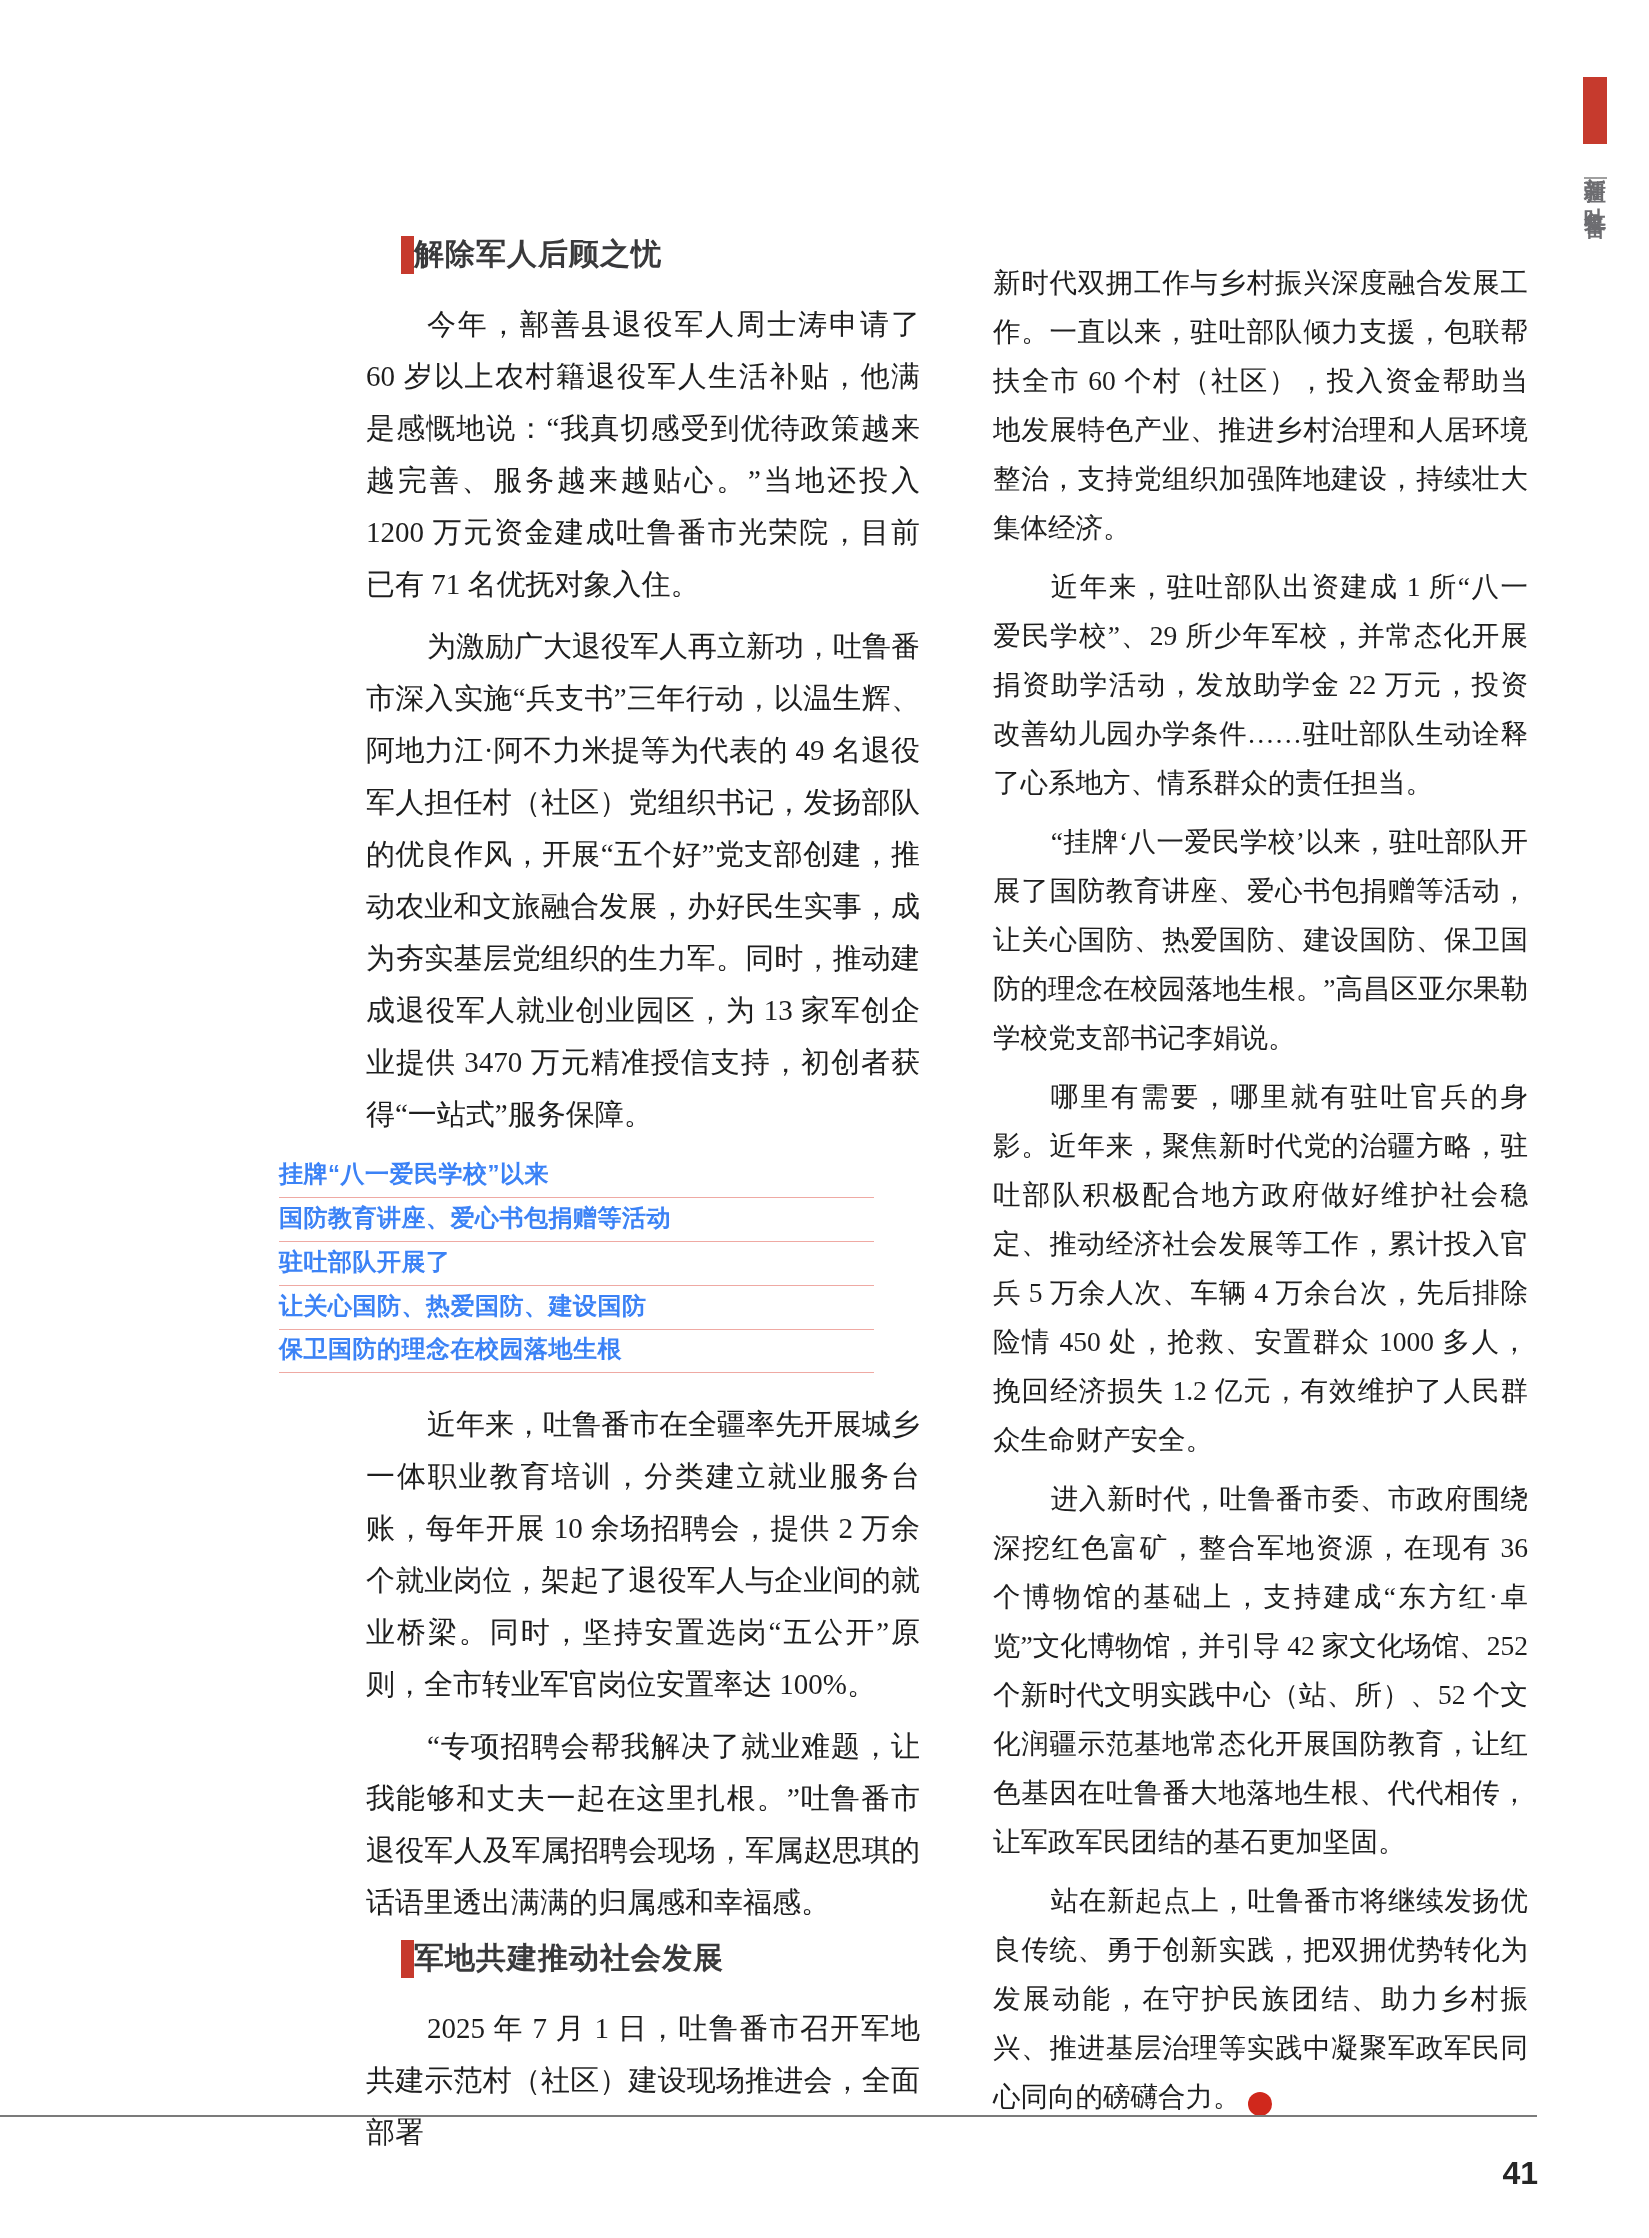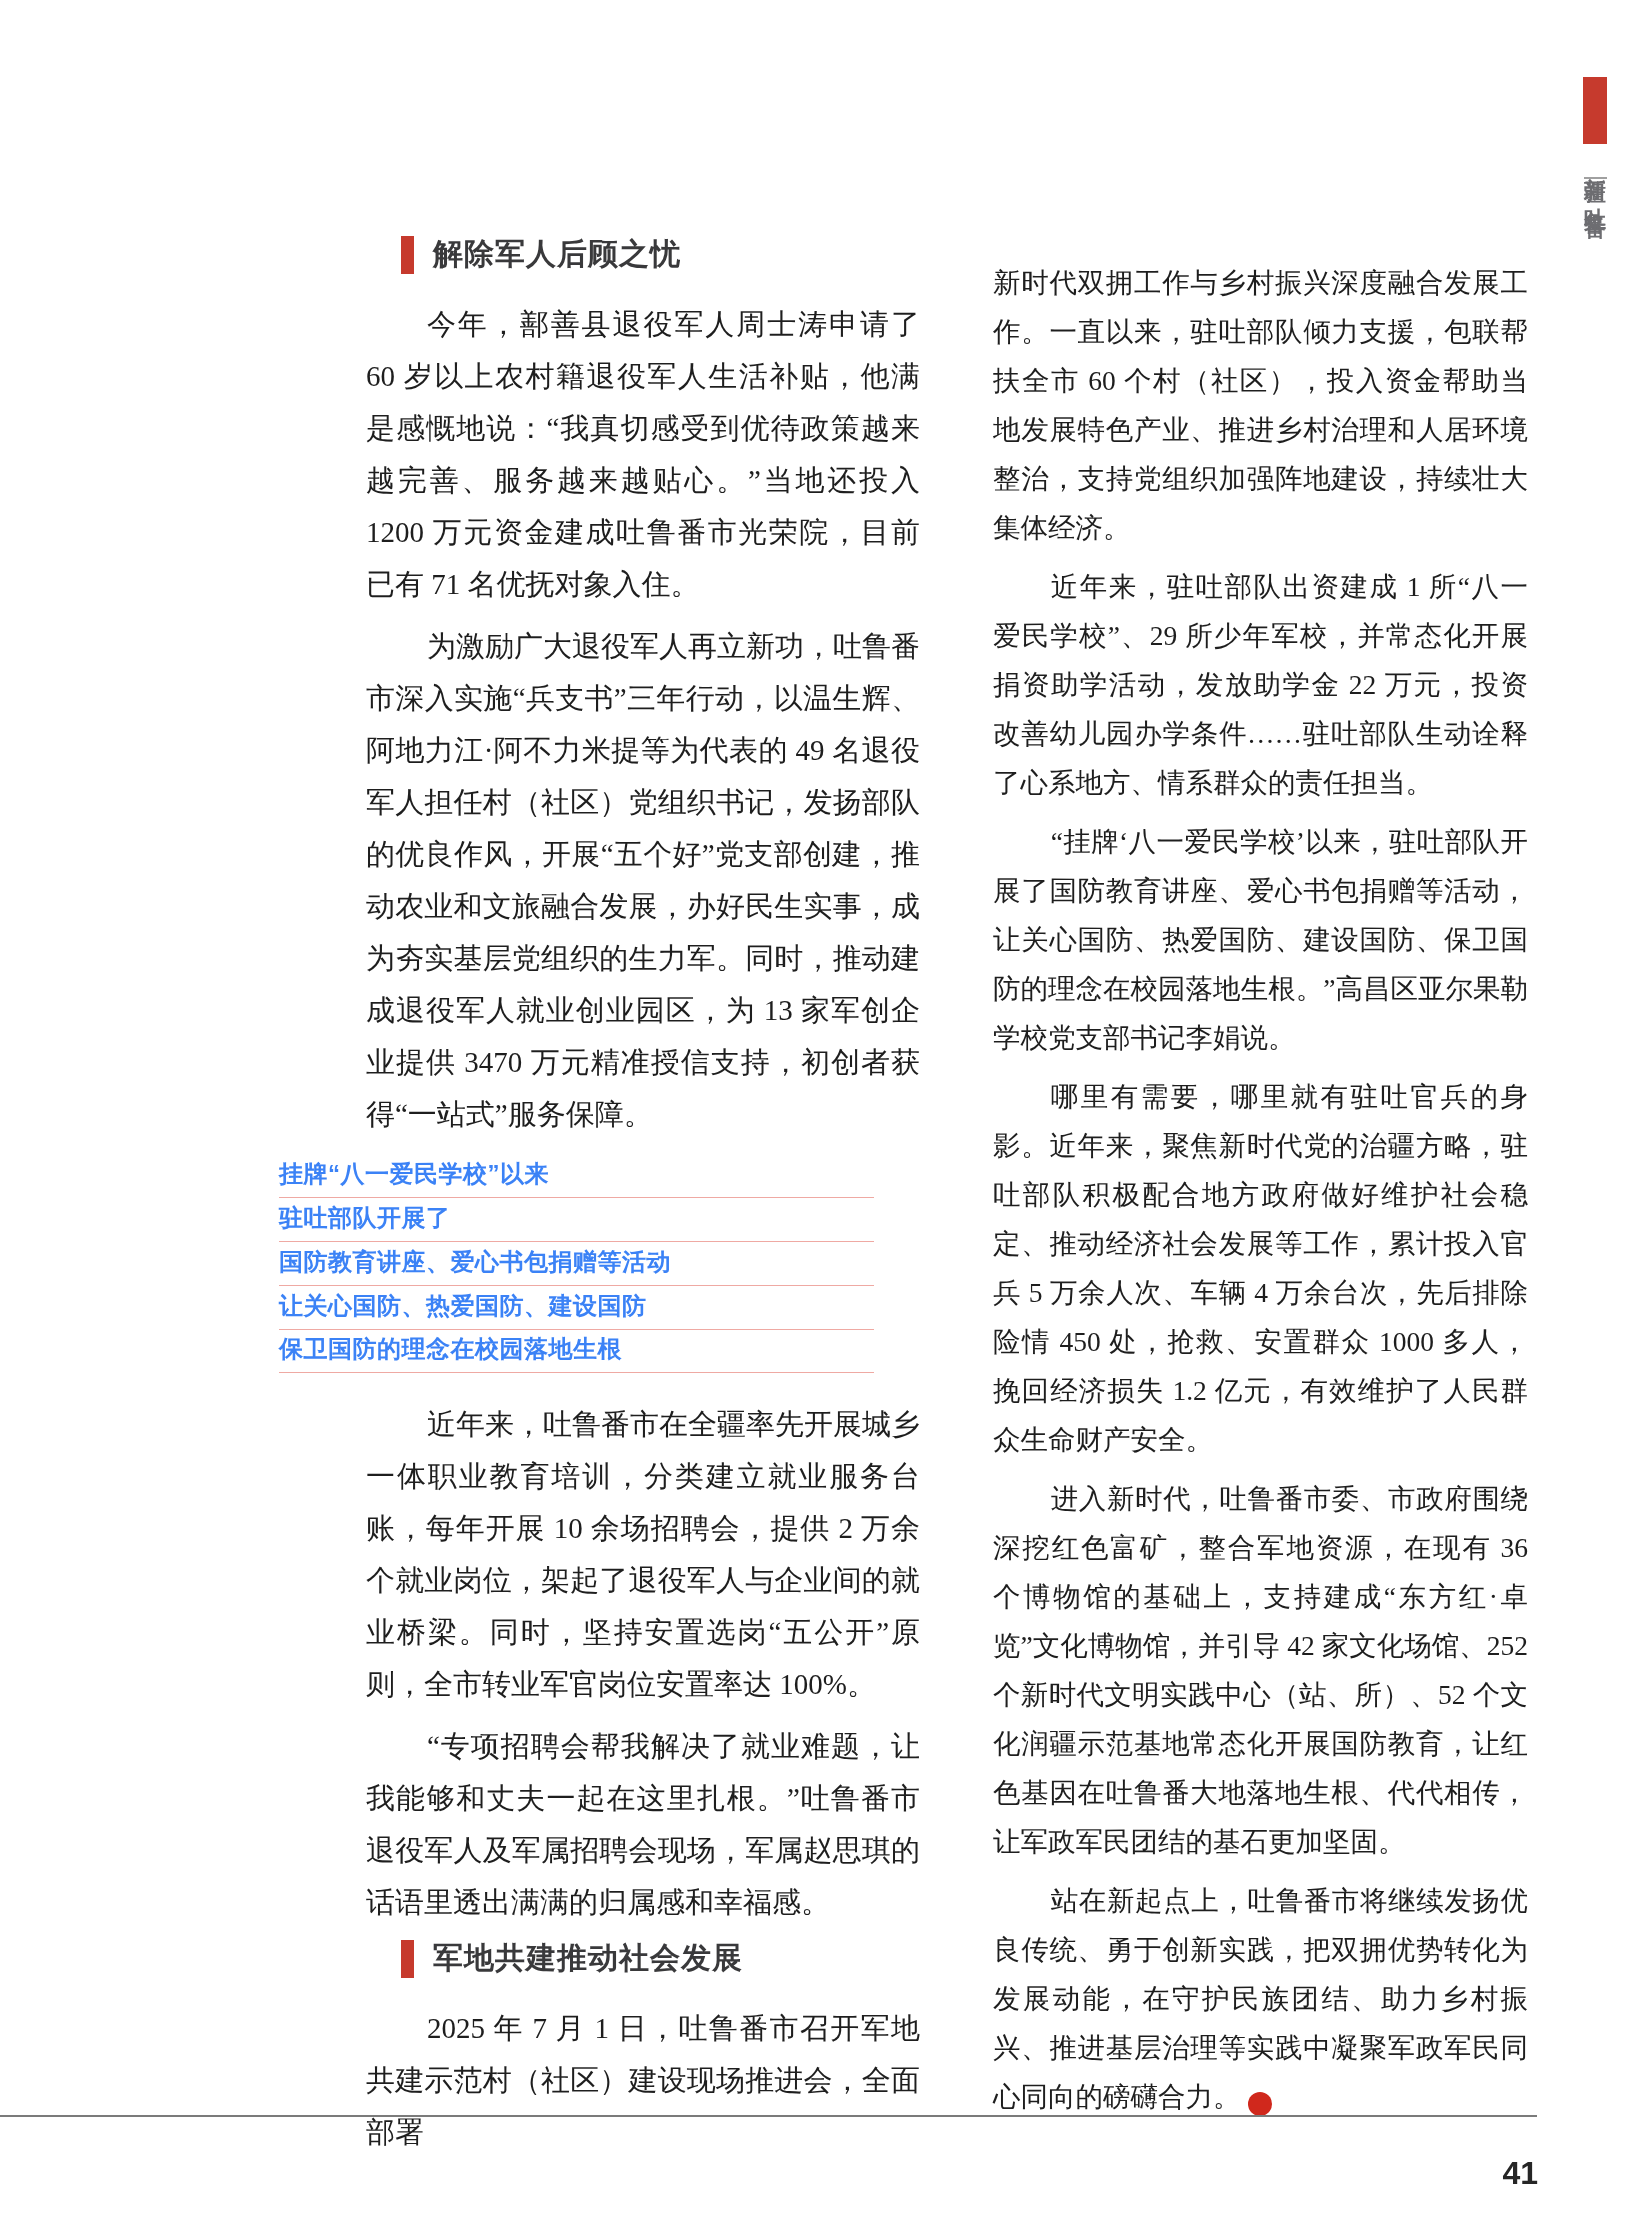--- a/index.html
+++ b/index.html
@@ -18,21 +18,21 @@
     font-size:29px; line-height:52px;
     text-align:justify; text-align-last:left;
     text-indent:2.1em;
     font-family:"Liberation Serif", serif;
   }
   .col-right .body-para { font-size:27.5px; line-height:49px; }
   .no-indent { text-indent:0; }
 
   
   .section-heading {
-    display:flex; align-items:center; gap:19px;
+    display:flex; align-items:center; gap:0;
     margin:0 0 23px 0; height:41px;padding-left:45px;
   }
   .section-heading.second { margin-top:9px; }
   .heading-bar {
     width:13px; height:38px; background:#c63a2d; flex:0 0 auto;
   }
   .heading-text {
     font-family:"Liberation Sans", sans-serif;
     font-weight:bold; font-size:30px; color:#39393b;
     letter-spacing:1px; white-space:nowrap;
@@ -97,22 +97,22 @@
     <div class="section-heading">
       <div class="heading-bar"></div>
       <div class="heading-text">解除军人后顾之忧</div>
     </div>
 
     <p class="body-para">今年，鄯善县退役军人周士涛申请了 60 岁以上农村籍退役军人生活补贴，他满是感慨地说：“我真切感受到优待政策越来越完善、服务越来越贴心。”当地还投入 1200 万元资金建成吐鲁番市光荣院，目前已有 71 名优抚对象入住。</p>
     <p class="body-para">为激励广大退役军人再立新功，吐鲁番市深入实施“兵支书”三年行动，以温生辉、阿地力江·阿不力米提等为代表的 49 名退役军人担任村（社区）党组织书记，发扬部队的优良作风，开展“五个好”党支部创建，推动农业和文旅融合发展，办好民生实事，成为夯实基层党组织的生力军。同时，推动建成退役军人就业创业园区，为 13 家军创企业提供 3470 万元精准授信支持，初创者获得“一站式”服务保障。</p>
 
     <div class="pullquote">
       <div class="pullquote-line">挂牌“八一爱民学校”以来</div>
+      <div class="pullquote-line">国防教育讲座、爱心书包捐赠等活动</div>
       <div class="pullquote-line">驻吐部队开展了</div>
-      <div class="pullquote-line">国防教育讲座、爱心书包捐赠等活动</div>
       <div class="pullquote-line">让关心国防、热爱国防、建设国防</div>
       <div class="pullquote-line">保卫国防的理念在校园落地生根</div>
     </div>
 
     <p class="body-para">近年来，吐鲁番市在全疆率先开展城乡一体职业教育培训，分类建立就业服务台账，每年开展 10 余场招聘会，提供 2 万余个就业岗位，架起了退役军人与企业间的就业桥梁。同时，坚持安置选岗“五公开”原则，全市转业军官岗位安置率达 100%。</p>
     <p class="body-para">“专项招聘会帮我解决了就业难题，让我能够和丈夫一起在这里扎根。”吐鲁番市退役军人及军属招聘会现场，军属赵思琪的话语里透出满满的归属感和幸福感。</p>
 
     <div class="section-heading second">
       <div class="heading-bar"></div>
       <div class="heading-text">军地共建推动社会发展</div>

